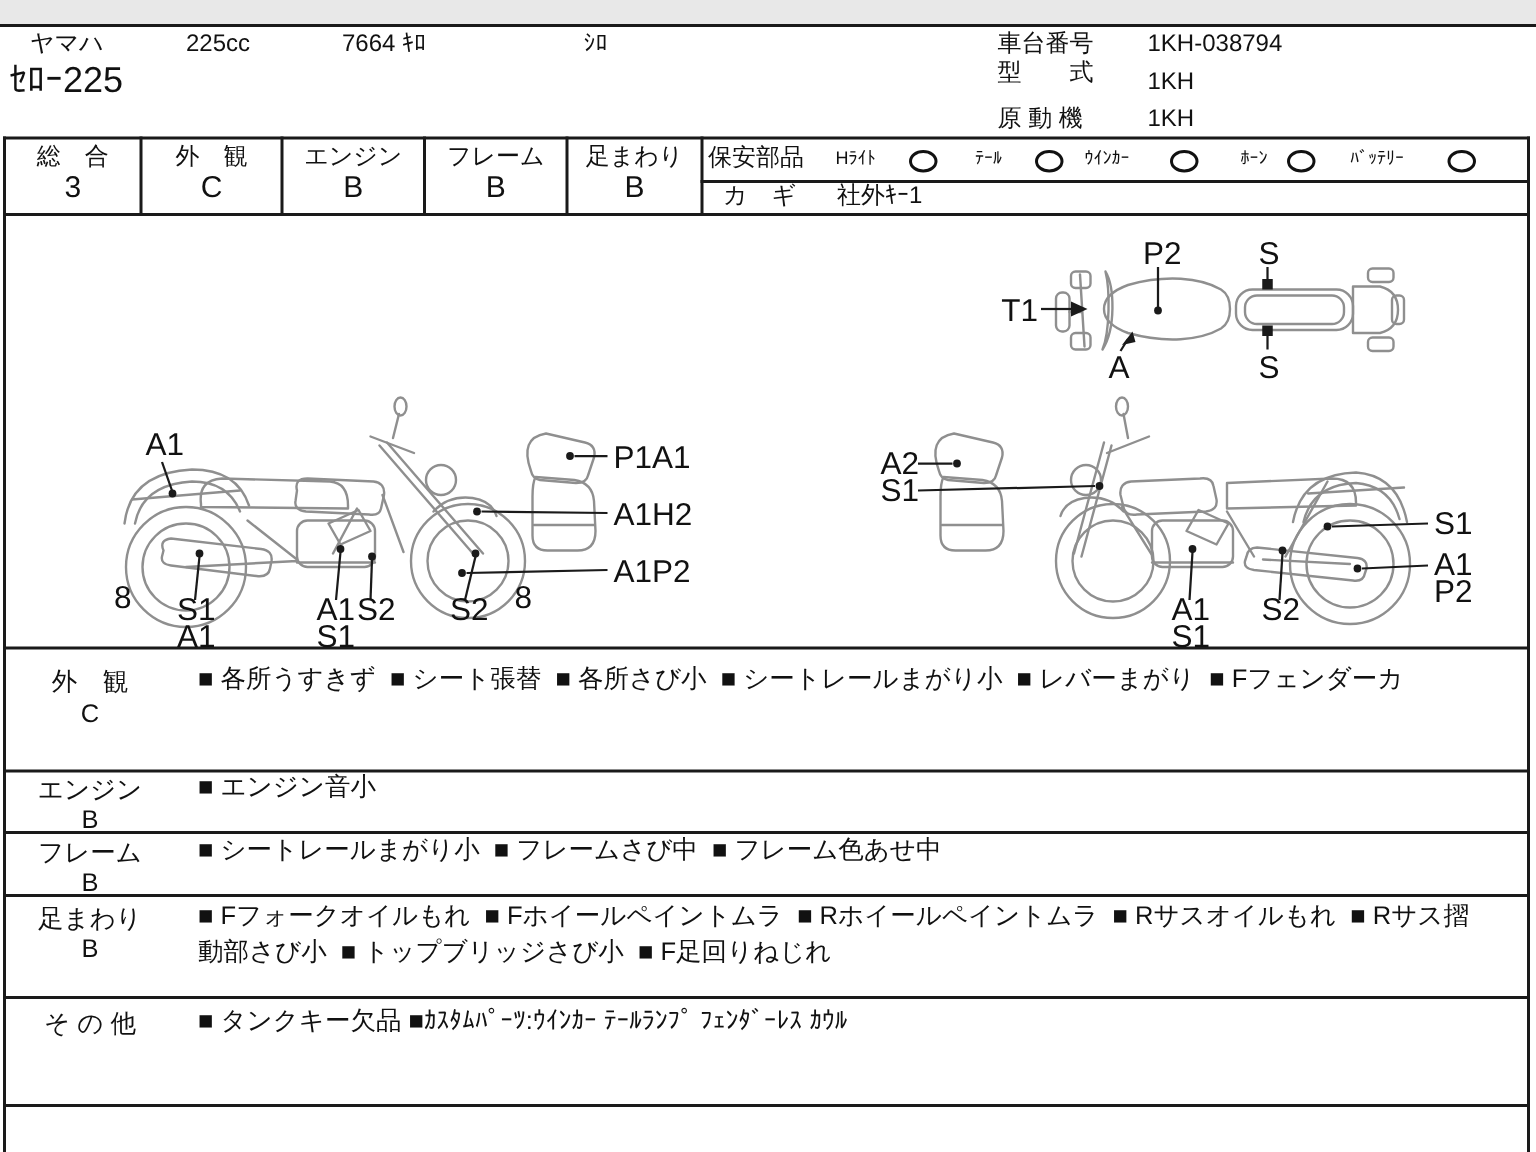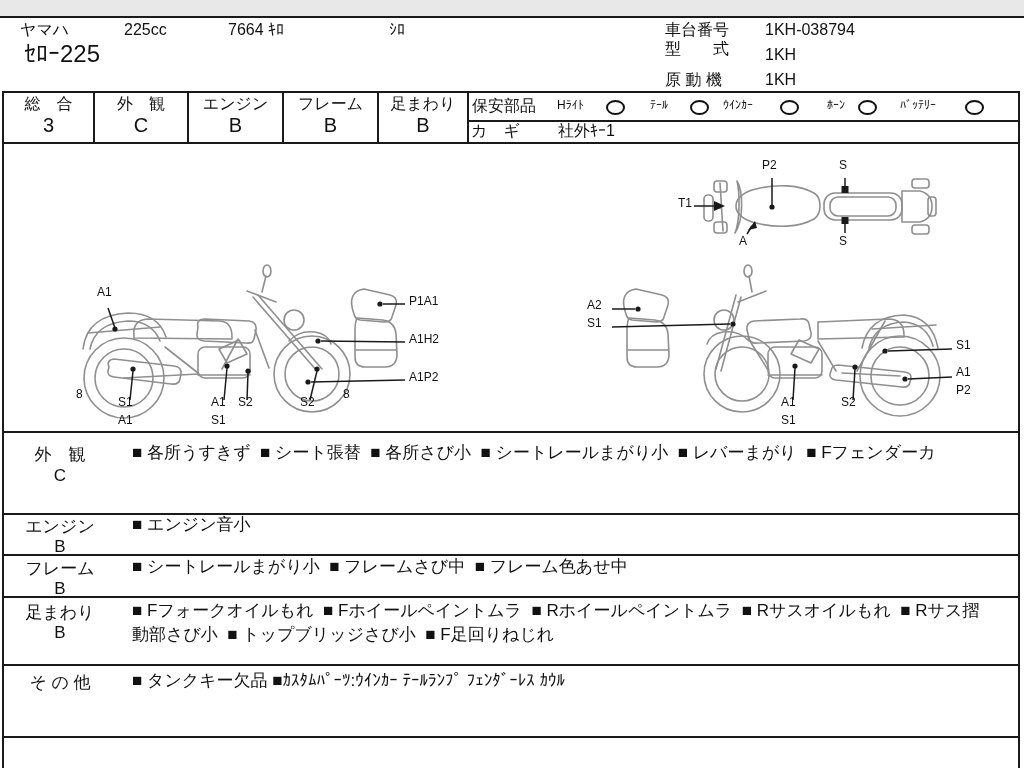--- a/index.html
+++ b/index.html
@@ -4,33 +4,33 @@
 <style>
   html,body{margin:0;padding:0;background:#e8e8e8;}
   #sheet{position:relative;width:1024px;height:768px;background:#ffffff;
          font-family:"Liberation Sans","DejaVu Sans",sans-serif;color:#111;overflow:hidden;margin-top:16px;}
   .t{position:absolute;white-space:pre;line-height:1.15;color:#111;}
   .hl{position:absolute;background:#1a1a1a;}
   .vl{position:absolute;background:#1a1a1a;}
   .f16{font-size:16px;} .f14{font-size:12px;} .f17{font-size:17px;} .f20{font-size:20px;} .f24{font-size:24px;}
   .cell{position:absolute;text-align:center;}
   .circ{position:absolute;width:15px;height:11px;border:2px solid #111;border-radius:50%;background:#fff;}
-  .dlabel{position:absolute;font-size:12px;line-height:1;color:#111;white-space:pre;}
+  .dlabel{position:absolute;font-size:21px;line-height:1;color:#111;white-space:pre;}
   svg{position:absolute;left:0;top:127px;}
 </style>
 </head>
 <body>
 
 <div id="sheet">
 
   <div class="t f16" style="left:20px;top:5px;">ヤマハ</div>
   <div class="t f16" style="left:124px;top:5px;">225cc</div>
   <div class="t f16" style="left:228px;top:5px;">7664 ｷﾛ</div>
   <div class="t f16" style="left:389px;top:5px;">ｼﾛ</div>
-  <div class="t f24" style="left:24px;top:24px;">ｾﾛｰ225</div>
+  <div class="t f24" style="left:6px;top:24px;">ｾﾛｰ225</div>
 
   <div class="t f16" style="left:665px;top:5px;">車台番号</div>
   <div class="t f16" style="left:765px;top:5px;">1KH-038794</div>
   <div class="t f16" style="left:665px;top:24px;">型　　式</div>
   <div class="t f16" style="left:765px;top:30px;">1KH</div>
   <div class="t f16" style="left:665px;top:55px;">原 動 機</div>
   <div class="t f16" style="left:765px;top:55px;">1KH</div>
 
   <div class="hl" style="left:0;top:0;width:1024px;height:2px;"></div>
   <div class="hl" style="left:2px;top:75px;width:1018px;height:2px;"></div>
@@ -66,21 +66,21 @@
   <div class="t f14" style="left:557px;top:83px;">Hﾗｲﾄ</div>
   <div class="circ" style="left:606px;top:84px;"></div>
   <div class="t f14" style="left:650px;top:83px;">ﾃｰﾙ</div>
   <div class="circ" style="left:690px;top:84px;"></div>
   <div class="t f14" style="left:723px;top:83px;">ｳｲﾝｶｰ</div>
   <div class="circ" style="left:780px;top:84px;"></div>
   <div class="t f14" style="left:827px;top:83px;">ﾎｰﾝ</div>
   <div class="circ" style="left:858px;top:84px;"></div>
   <div class="t f14" style="left:900px;top:83px;">ﾊﾞｯﾃﾘｰ</div>
   <div class="circ" style="left:965px;top:84px;"></div>
-  <div class="t f16" style="left:471px;top:106px;">カ　ギ</div>
+  <div class="t f16" style="left:482px;top:106px;">カ　ギ</div>
   <div class="t f16" style="left:558px;top:106px;">社外ｷｰ1</div>
 
   <svg width="1024" height="288" viewBox="0 0 1024 288">
     <g stroke="#8f8f8f" stroke-width="1.6" fill="none" stroke-linecap="round" stroke-linejoin="round">
       <circle cx="124" cy="235" r="40"></circle>
         <circle cx="124" cy="235" r="29"></circle>
       <circle cx="312" cy="231" r="38"></circle>
         <circle cx="312" cy="231" r="27"></circle>
       <path d="M83,206 q4,-34 45,-36 q30,0 38,24"></path>
       <path d="M90,206 q5,-26 38,-28 q24,0 32,20"></path>

